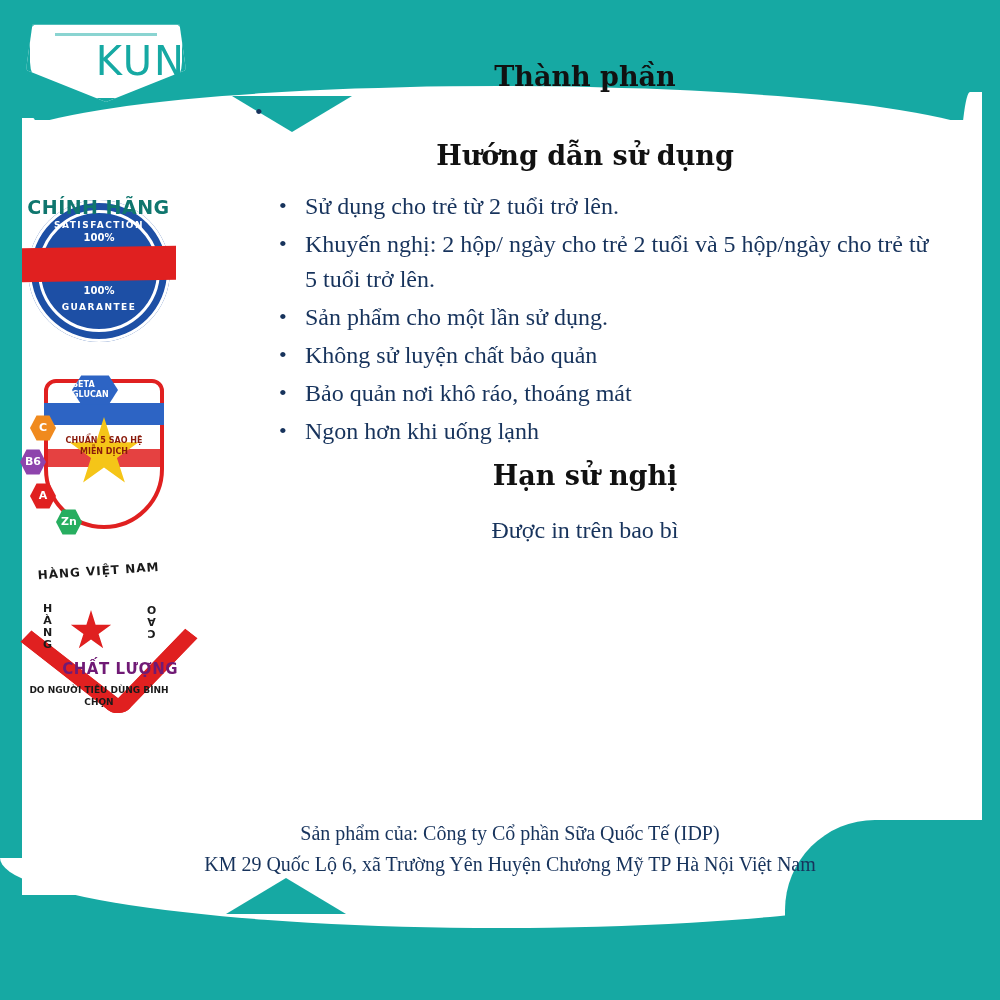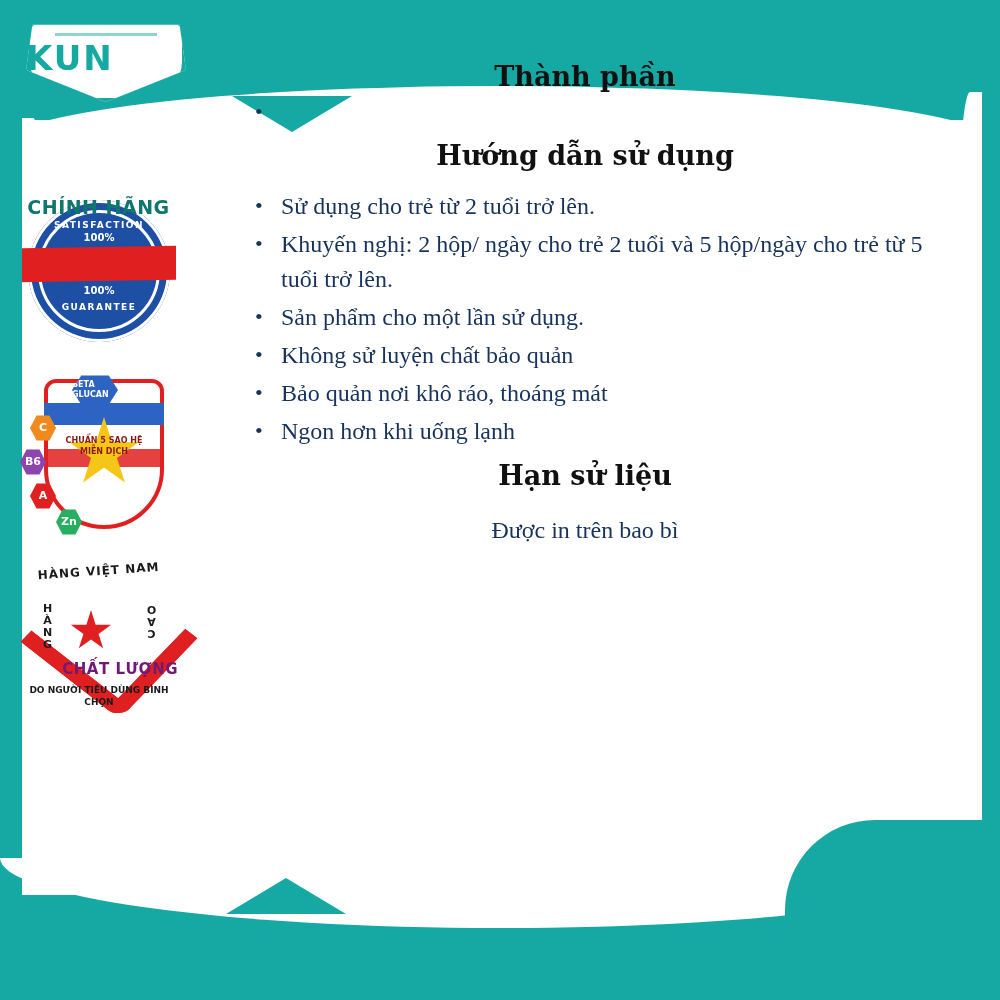--- a/index.html
+++ b/index.html
@@ -128,24 +128,24 @@
     inset: 0;
     background: #ffffff;
     border-radius: 18px 18px 44px 44px / 14px 14px 40px 40px;
     box-shadow: 0 0 0 4px #16A9A3 inset;
     clip-path: polygon(4% 8%, 96% 8%, 100% 62%, 50% 100%, 0 62%);
   }
   .kun-text {
     position: absolute;
     width: 100%;
     top: 20px;
-    text-align: left;
-    font-family: "DejaVu Sans", sans-serif;
-    font-weight: bold;
-    font-size: 34px;
+    text-align: right;
+    font-family: "DejaVu Sans", sans-serif;
+    font-weight: normal;
+    font-size: 40px;
     letter-spacing: 2px;
     color: #16A9A3;
   }
   .kun-stripe {
     position: absolute;
     left: 18%;
     right: 18%;
     top: 15px;
     height: 3px;
     background: #16A9A3;
@@ -397,20 +397,21 @@
     padding-left: 66px;
     list-style: none;
   }
   ul.bullets li {
     position: relative;
     font-size: 24px;
     line-height: 35px;
     color: #17335c;
     margin-bottom: 3px;
     padding-right: 10px;
+    margin-left: 24px;
   }
   ul.bullets li::before {
     content: "•";
     position: absolute;
     left: -26px;
     top: -1px;
     font-size: 22px;
     color: #17335c;
   }
   .empty-bullet {
@@ -515,19 +516,23 @@
     <h2 class="section-title title-gap-1">Hướng dẫn sử dụng</h2>
     <ul class="bullets">
       <li>Sử dụng cho trẻ từ 2 tuổi trở lên.</li>
       <li>Khuyến nghị: 2 hộp/ ngày cho trẻ 2 tuổi và 5 hộp/ngày cho trẻ từ 5 tuổi trở lên.</li>
       <li>Sản phẩm cho một lần sử dụng.</li>
       <li>Không sử luyện chất bảo quản</li>
       <li>Bảo quản nơi khô ráo, thoáng mát</li>
       <li>Ngon hơn khi uống lạnh</li>
     </ul>
 
-    <h2 class="section-title title-gap-3">Hạn sử liệu</h2>
+    <h2 class="section-title title-gap-3">Hạn sử nghị</h2>
     <p class="center-line">Được in trên bao bì</p>
 
   </div>
 
+  <div class="footer">
+    <div>Sản phẩm của: Công ty Cổ phần Sữa Quốc Tế (IDP)</div>
+    <div>KM 29 Quốc Lộ 6, xã Trường Yên Huyện Chương Mỹ TP Hà Nội Việt Nam</div>
+  </div>
 
 </div>
 
 </body></html>

